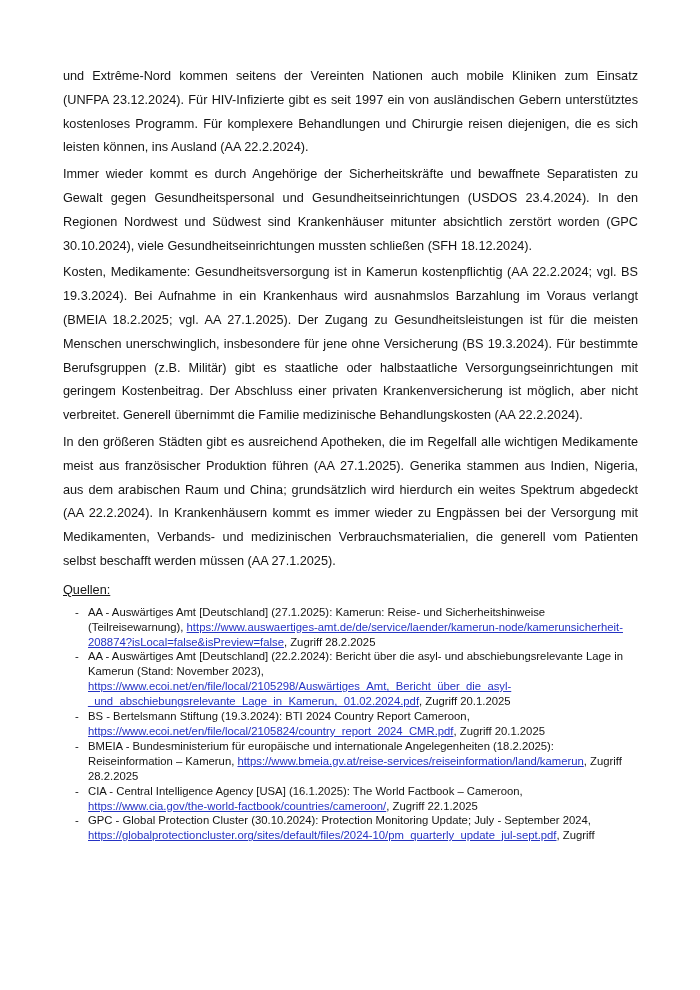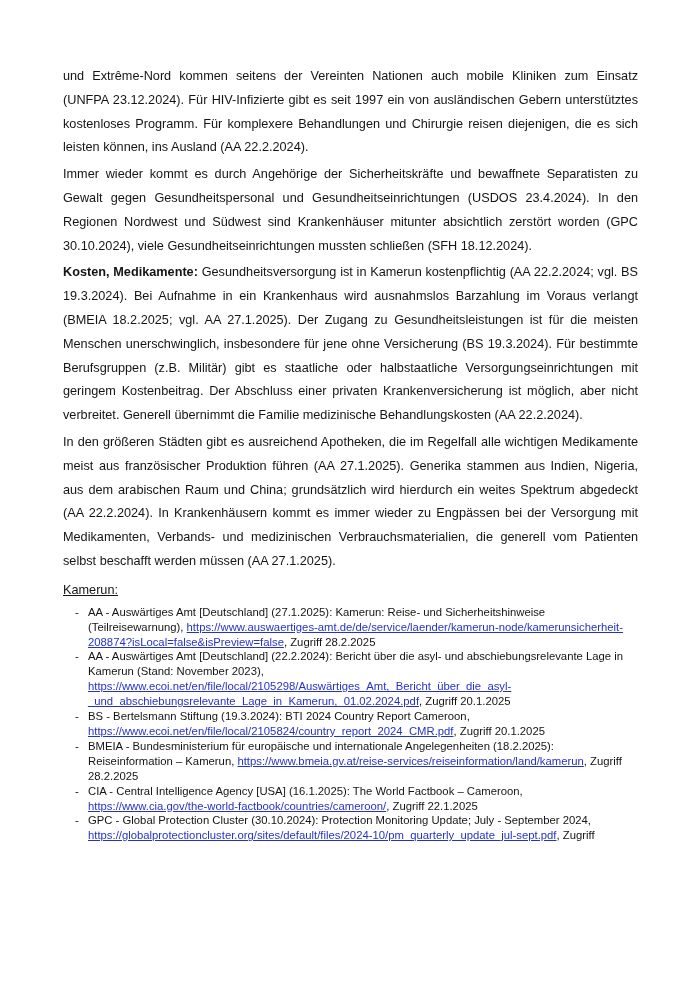--- a/index.html
+++ b/index.html
@@ -20,21 +20,21 @@
     padding: 65px 62px 0 63px;
   }
   .par {
     margin: 0 0 3px 0;
     font-size: 12.7px;
     line-height: 23.8px;
     text-align: justify;
     color: #141414;
   }
   .par strong {
-    font-weight: bold;
+    font-weight: normal;
   }
   .sources-heading {
     margin: 9px 0 8px 0;
     font-size: 12.7px;
     font-weight: normal;
     text-decoration: underline;
     color: #141414;
   }
   .src-item {
     display: flex;
@@ -95,21 +95,21 @@
 <body>
 
 <div class="page">
   <div class="content">
     <div>
         <p class="par">und Extrême-Nord kommen seitens der Vereinten Nationen auch mobile Kliniken zum Einsatz (UNFPA 23.12.2024). Für HIV-Infizierte gibt es seit 1997 ein von ausländischen Gebern unterstütztes kostenloses Programm. Für komplexere Behandlungen und Chirurgie reisen diejenigen, die es sich leisten können, ins Ausland (AA 22.2.2024).</p>
         <p class="par">Immer wieder kommt es durch Angehörige der Sicherheitskräfte und bewaffnete Separatisten zu Gewalt gegen Gesundheitspersonal und Gesundheitseinrichtungen (USDOS 23.4.2024). In den Regionen Nordwest und Südwest sind Krankenhäuser mitunter absichtlich zerstört worden (GPC 30.10.2024), viele Gesundheitseinrichtungen mussten schließen (SFH 18.12.2024).</p>
         <p class="par"><strong>Kosten, Medikamente:</strong> Gesundheitsversorgung ist in Kamerun kostenpflichtig (AA 22.2.2024; vgl. BS 19.3.2024). Bei Aufnahme in ein Krankenhaus wird ausnahmslos Barzahlung im Voraus verlangt (BMEIA 18.2.2025; vgl. AA 27.1.2025). Der Zugang zu Gesundheitsleistungen ist für die meisten Menschen unerschwinglich, insbesondere für jene ohne Versicherung (BS 19.3.2024). Für bestimmte Berufsgruppen (z.B. Militär) gibt es staatliche oder halbstaatliche Versorgungseinrichtungen mit geringem Kostenbeitrag. Der Abschluss einer privaten Krankenversicherung ist möglich, aber nicht verbreitet. Generell übernimmt die Familie medizinische Behandlungskosten (AA 22.2.2024).</p>
         <p class="par">In den größeren Städten gibt es ausreichend Apotheken, die im Regelfall alle wichtigen Medikamente meist aus französischer Produktion führen (AA 27.1.2025). Generika stammen aus Indien, Nigeria, aus dem arabischen Raum und China; grundsätzlich wird hierdurch ein weites Spektrum abgedeckt (AA 22.2.2024). In Krankenhäusern kommt es immer wieder zu Engpässen bei der Versorgung mit Medikamenten, Verbands- und medizinischen Verbrauchsmaterialien, die generell vom Patienten selbst beschafft werden müssen (AA 27.1.2025).</p>
       </div>
-    <h3 class="sources-heading">Kamerun:</h3>
+    <h3 class="sources-heading">Quellen:</h3>
     <div>
         <div class="src-item">
           <span class="src-dash">-</span>
           <span class="src-body">AA - Auswärtiges Amt [Deutschland] (27.1.2025): Kamerun: Reise- und Sicherheitshinweise (Teilreisewarnung), <a class="src-link" href="#">https://www.auswaertiges-amt.de/de/service/laender/kamerun-node/kamerunsicherheit-208874?isLocal=false&amp;isPreview=false</a>, Zugriff 28.2.2025</span>
         </div>
         <div class="src-item">
           <span class="src-dash">-</span>
           <span class="src-body">AA - Auswärtiges Amt [Deutschland] (22.2.2024): Bericht über die asyl- und abschiebungsrelevante Lage in Kamerun (Stand: November 2023), <a class="src-link" href="#">https://www.ecoi.net/en/file/local/2105298/Auswärtiges_Amt,_Bericht_über_die_asyl-_und_abschiebungsrelevante_Lage_in_Kamerun,_01.02.2024.pdf</a>, Zugriff 20.1.2025</span>
         </div>
         <div class="src-item">

